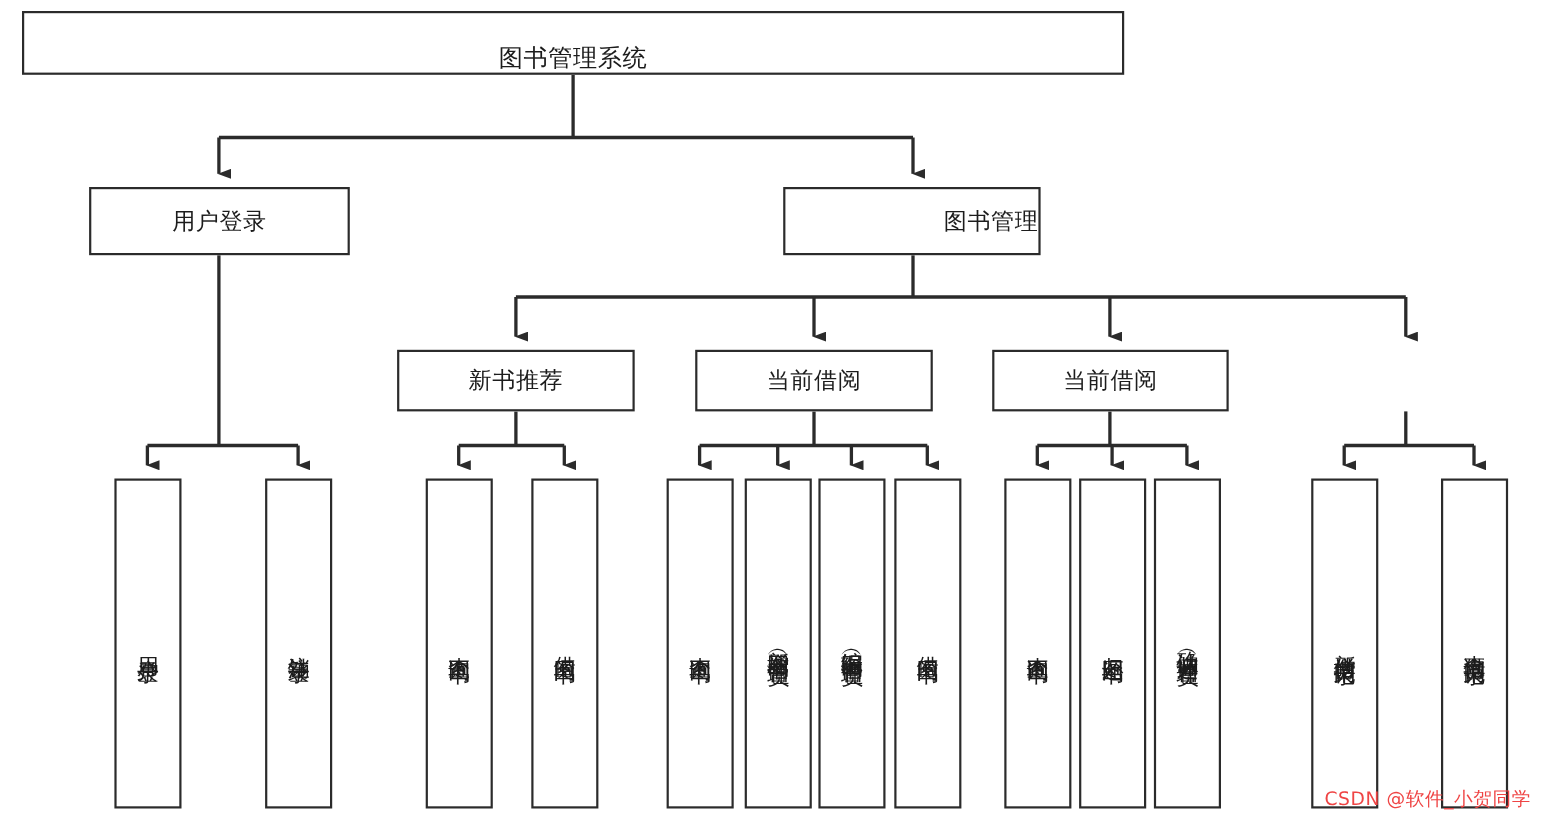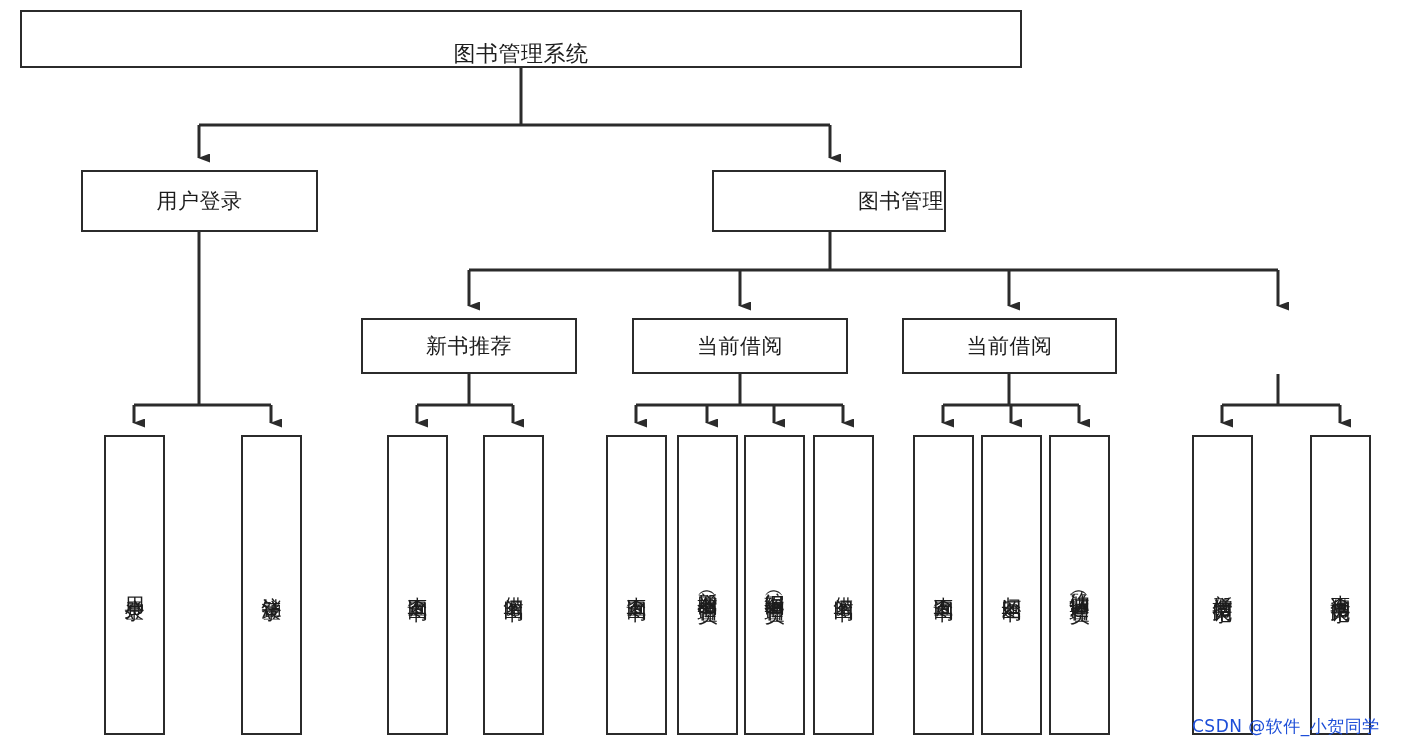--- a/index.html
+++ b/index.html
@@ -49,24 +49,25 @@
     letter-spacing: 2px;
     font-size: 20px;
     white-space: normal;
     max-height: 290px;
     text-align: center;
   }
   .node.root .node-label { font-size: 22px; }
   .watermark {
     position: absolute;
     font-size: 17px;
-    color: #1d4ed8;
+    color: #ef4444;
     white-space: nowrap;
     letter-spacing: 0.5px;
     user-select: none;
+    padding-left: 12px;
   }
 </style>
 </head>
 <body>
 
 <div id="diagram-root">
 
   <svg id="diagram-svg" viewBox="0 0 1405 747" aria-hidden="true">
     <defs>
       <marker id="arrowhead" markerWidth="9" markerHeight="12" refX="4.5" refY="11" orient="auto" markerUnits="userSpaceOnUse">

